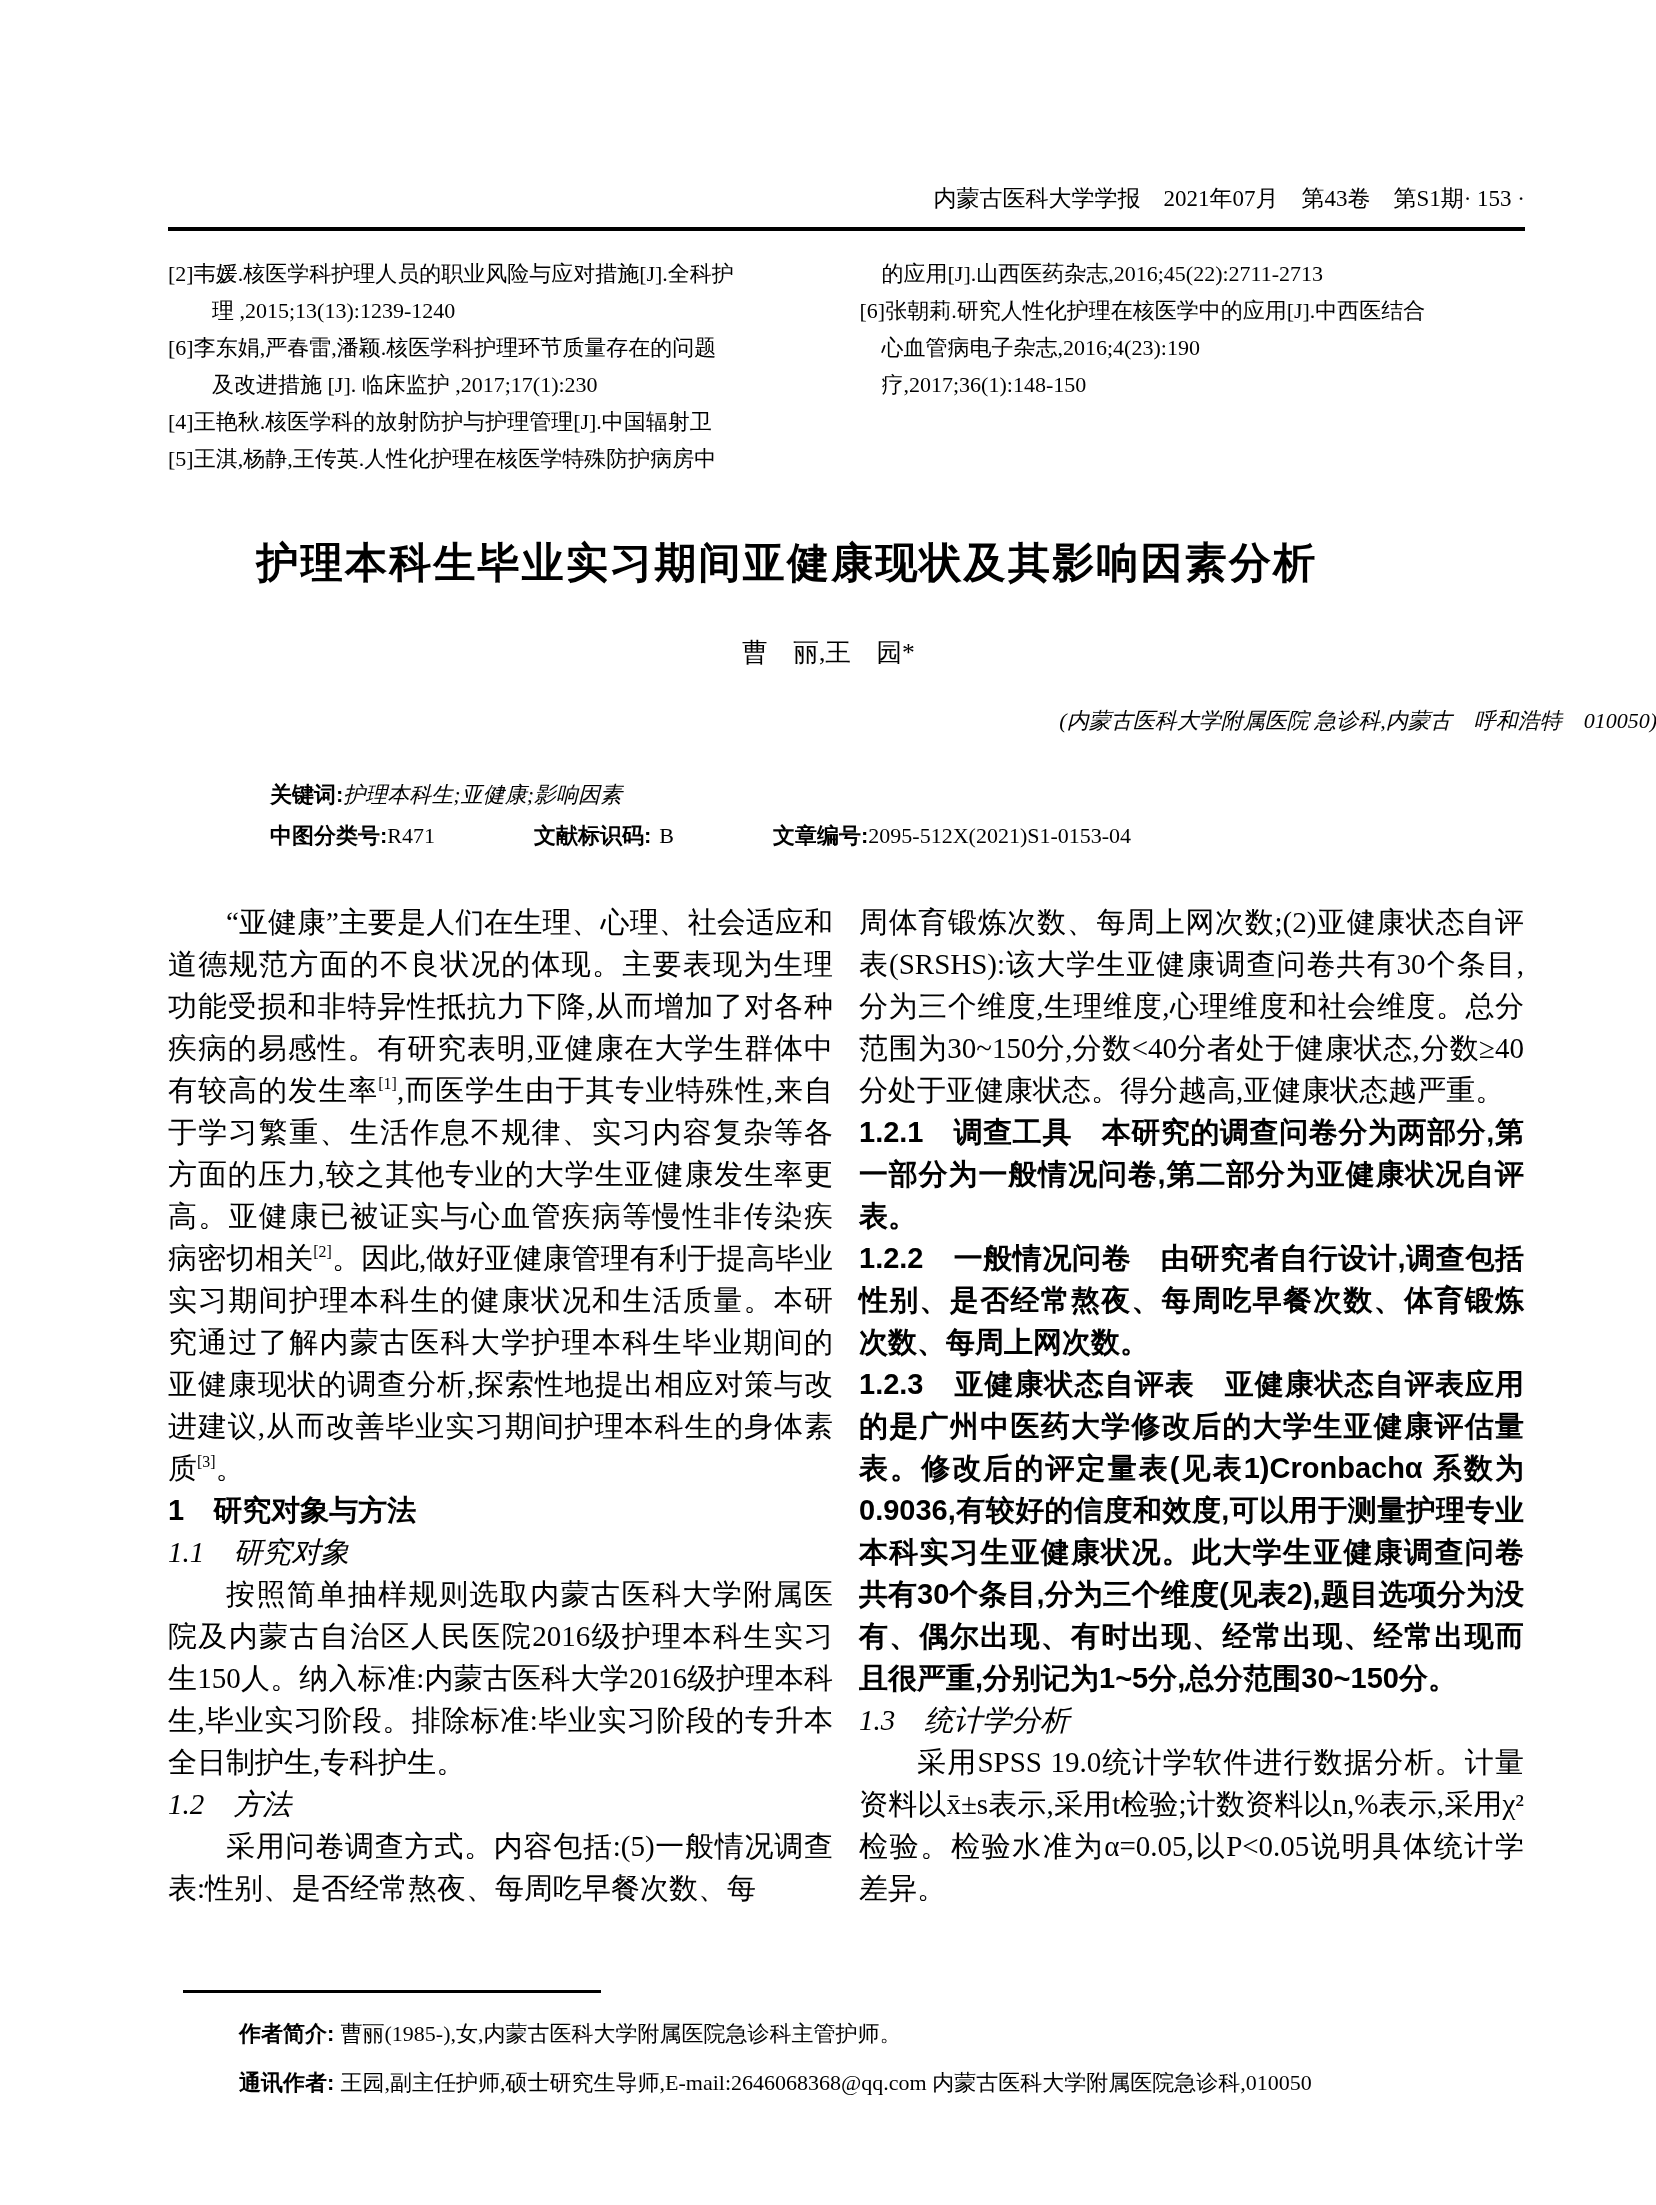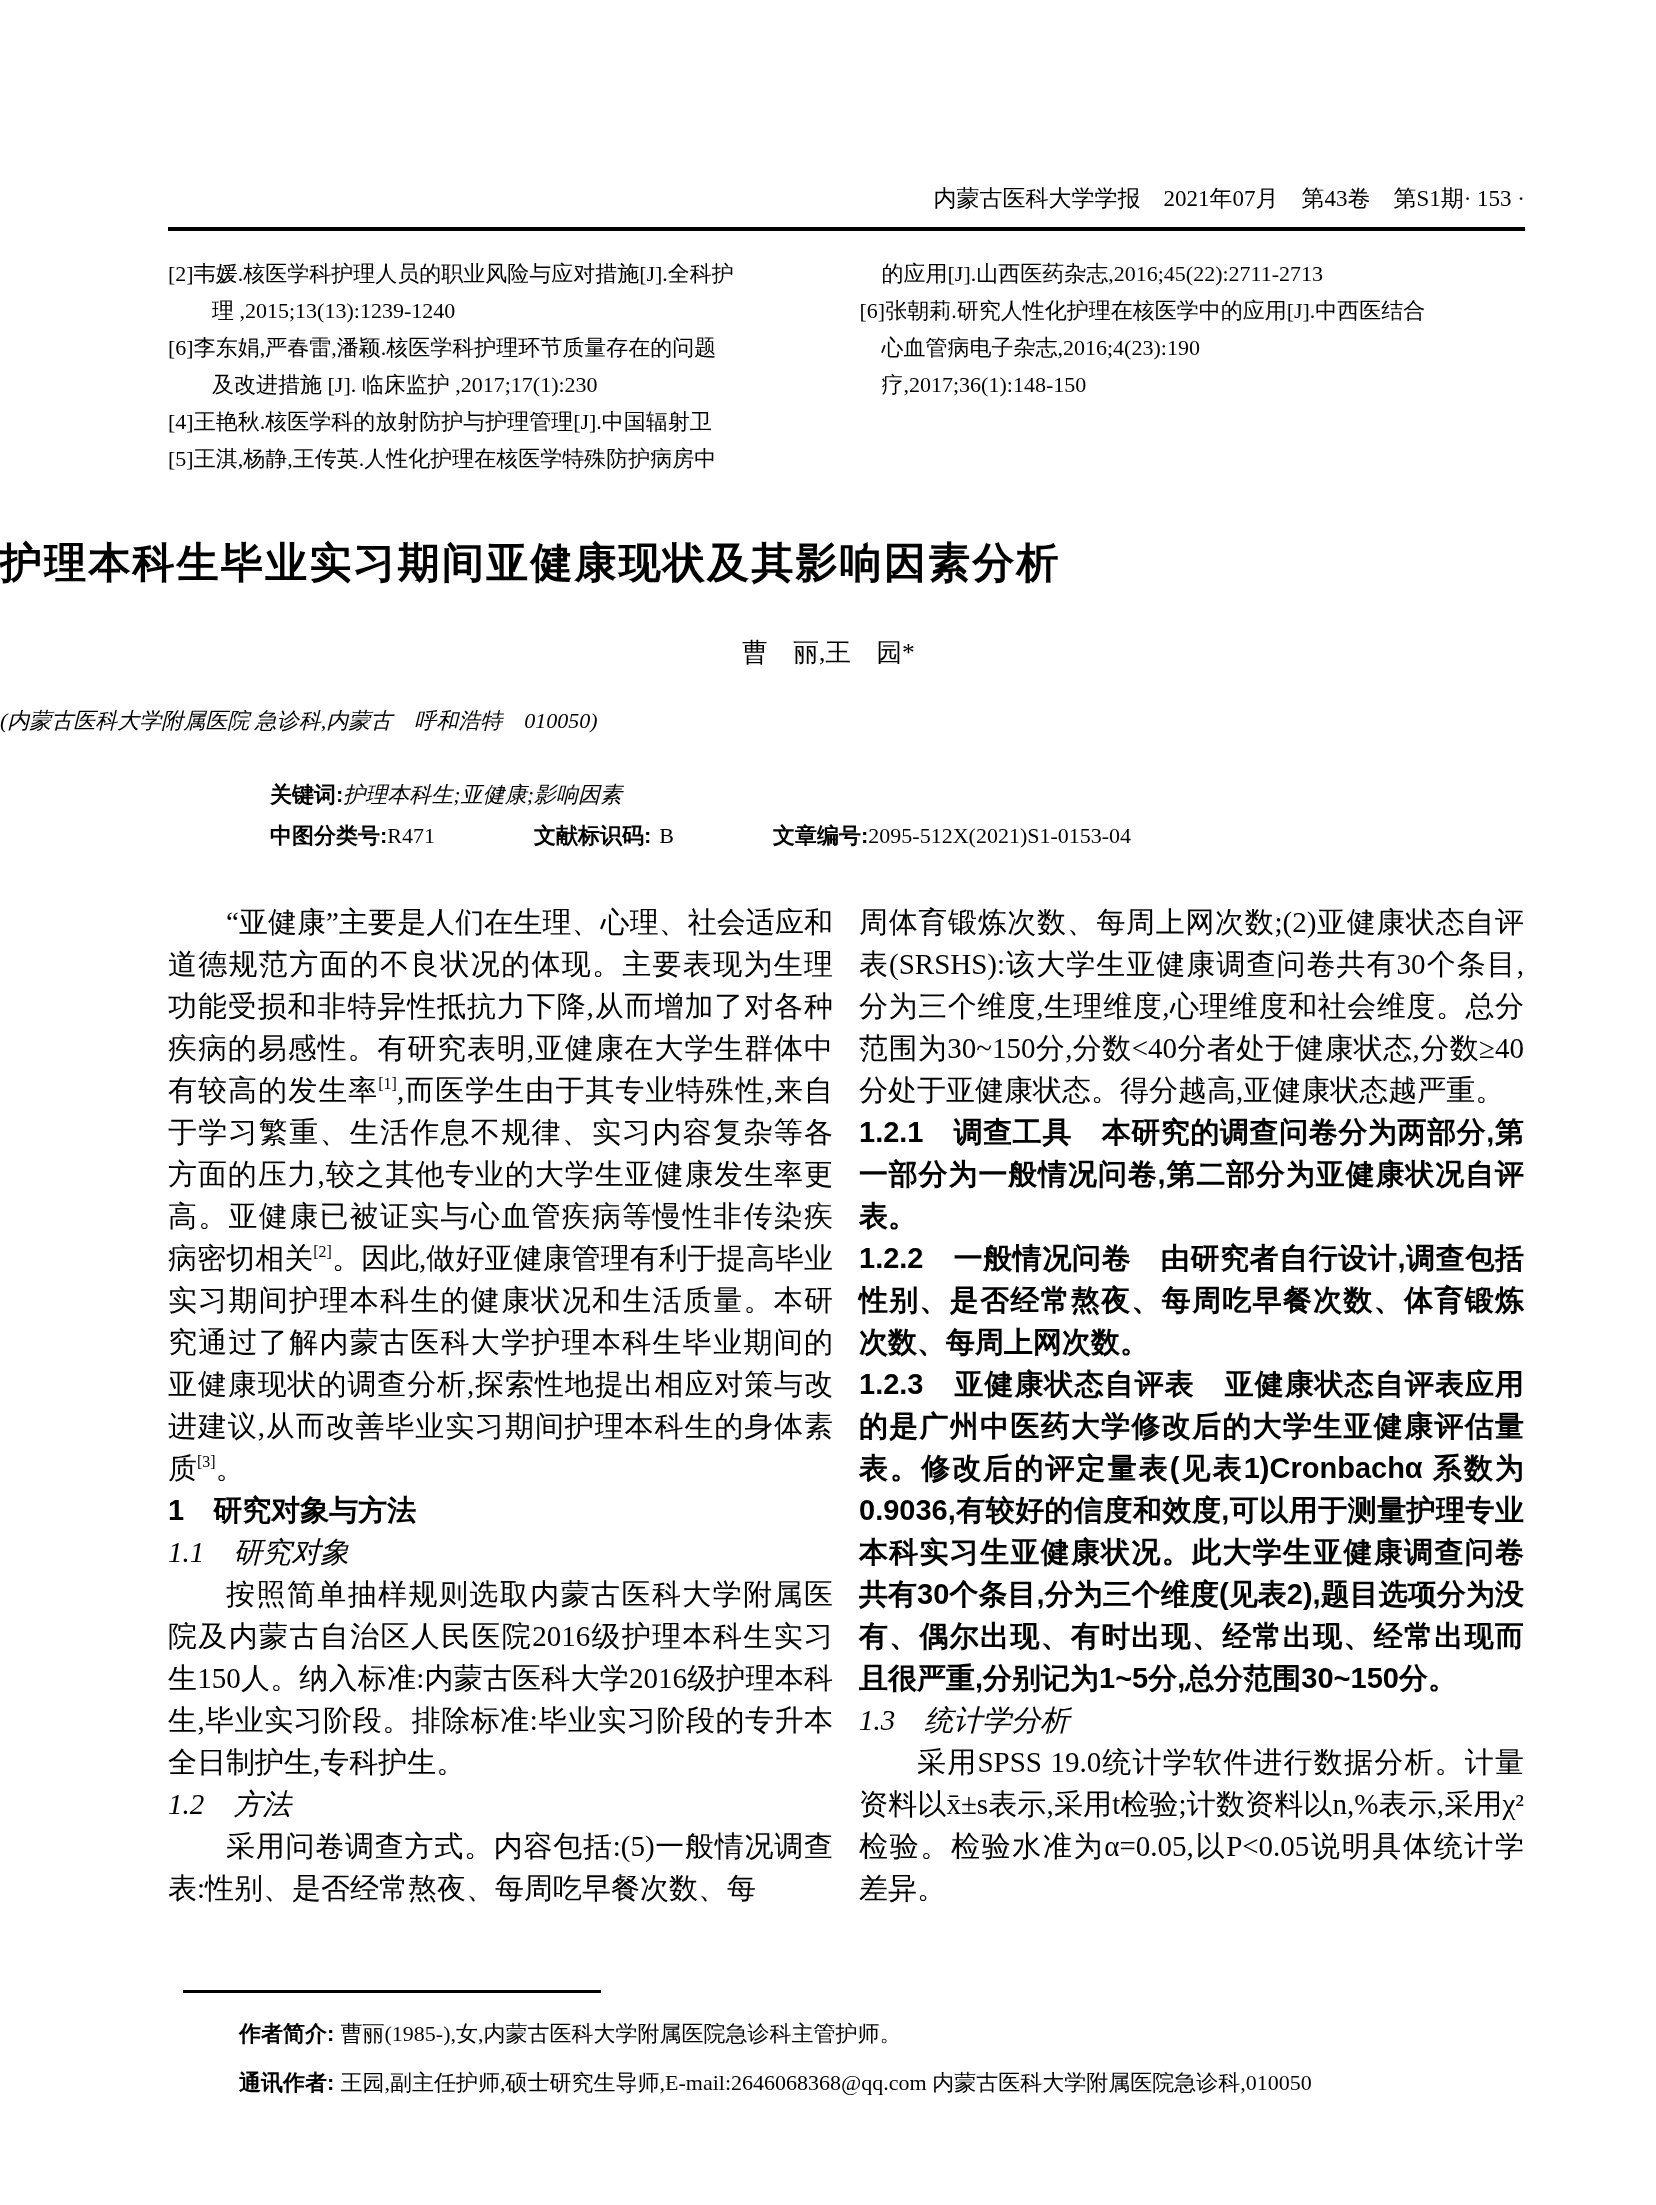--- a/index.html
+++ b/index.html
@@ -31,31 +31,31 @@
     display: flex; gap: 26.5px;
   }
   .ref-col { width: 665px; font-size: 22px; line-height: 37px; }
   .ref-line { white-space: nowrap; }
   .ref-line.ind1 { padding-left: 22px; }
   .ref-line.ind2 { padding-left: 44px; }
 
   
   #article-title {
     position: absolute; left: 0; top: 535px; width: 1574px;
-    text-align: left; font-size: 42px; font-weight: 700;
+    text-align: center; font-size: 42px; font-weight: 700;
     font-family: "Liberation Sans", "DejaVu Sans", sans-serif;
     letter-spacing: 2.2px; white-space: nowrap;
   }
   #authors-line {
     position: absolute; left: 0; top: 635px; width: 1657px;
     text-align: center; font-size: 25.6px; white-space: nowrap;
   }
   #affiliation-line {
     position: absolute; left: 0; top: 706px; width: 1657px;
-    text-align: left; font-size: 22px; font-style: italic; white-space: nowrap;
+    text-align: right; font-size: 22px; font-style: italic; white-space: nowrap;
   }
   #keywords-line {
     position: absolute; left: 270px; top: 780px; width: 1254px;
     font-size: 22px; white-space: nowrap;
   }
   #meta-line {
     position: absolute; left: 270px; top: 821px; width: 1254px;
     font-size: 22px; display: flex; gap: 99px; white-space: nowrap;
   }
   .meta-label { font-family: "Liberation Sans", "DejaVu Sans", sans-serif; font-weight: 700; }

